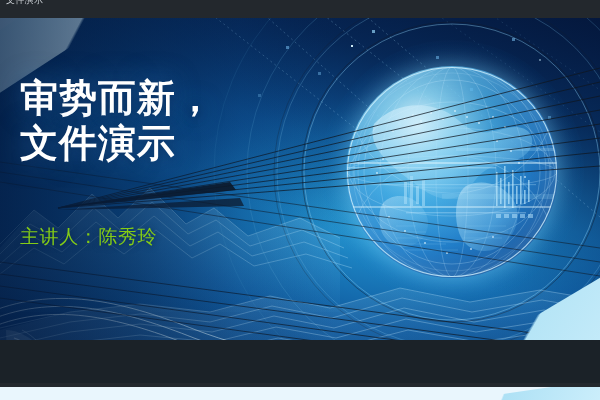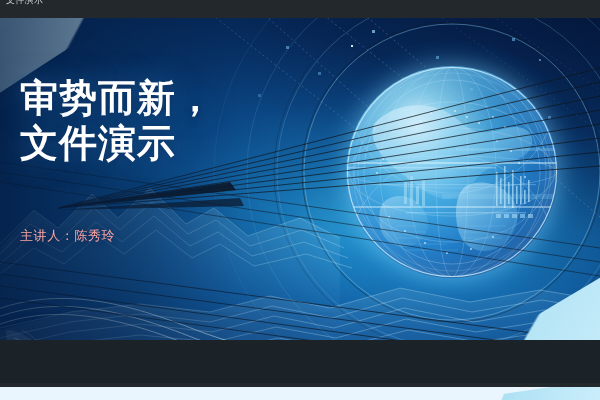--- a/index.html
+++ b/index.html
@@ -185,23 +185,23 @@
     white-space: nowrap;
   }
 
   #meta-block {
     position: absolute;
     left: 20px; top: 212px;
     z-index: 50;
   }
   .meta-line {
     font-family: "DejaVu Sans", "Liberation Sans", sans-serif;
-    font-size: 13px;
+    font-size: 19px;
     line-height: 24px;
-    color: #fca5a5;
+    color: #84cc16;
     letter-spacing: 0.6px;
     text-shadow: 0 1px 6px rgba(6,34,76,0.9);
     white-space: nowrap;
   }
 
   
   #bottom-bar {
     position: absolute;
     left: 0; top: 386px;
     width: 600px; height: 14px;

